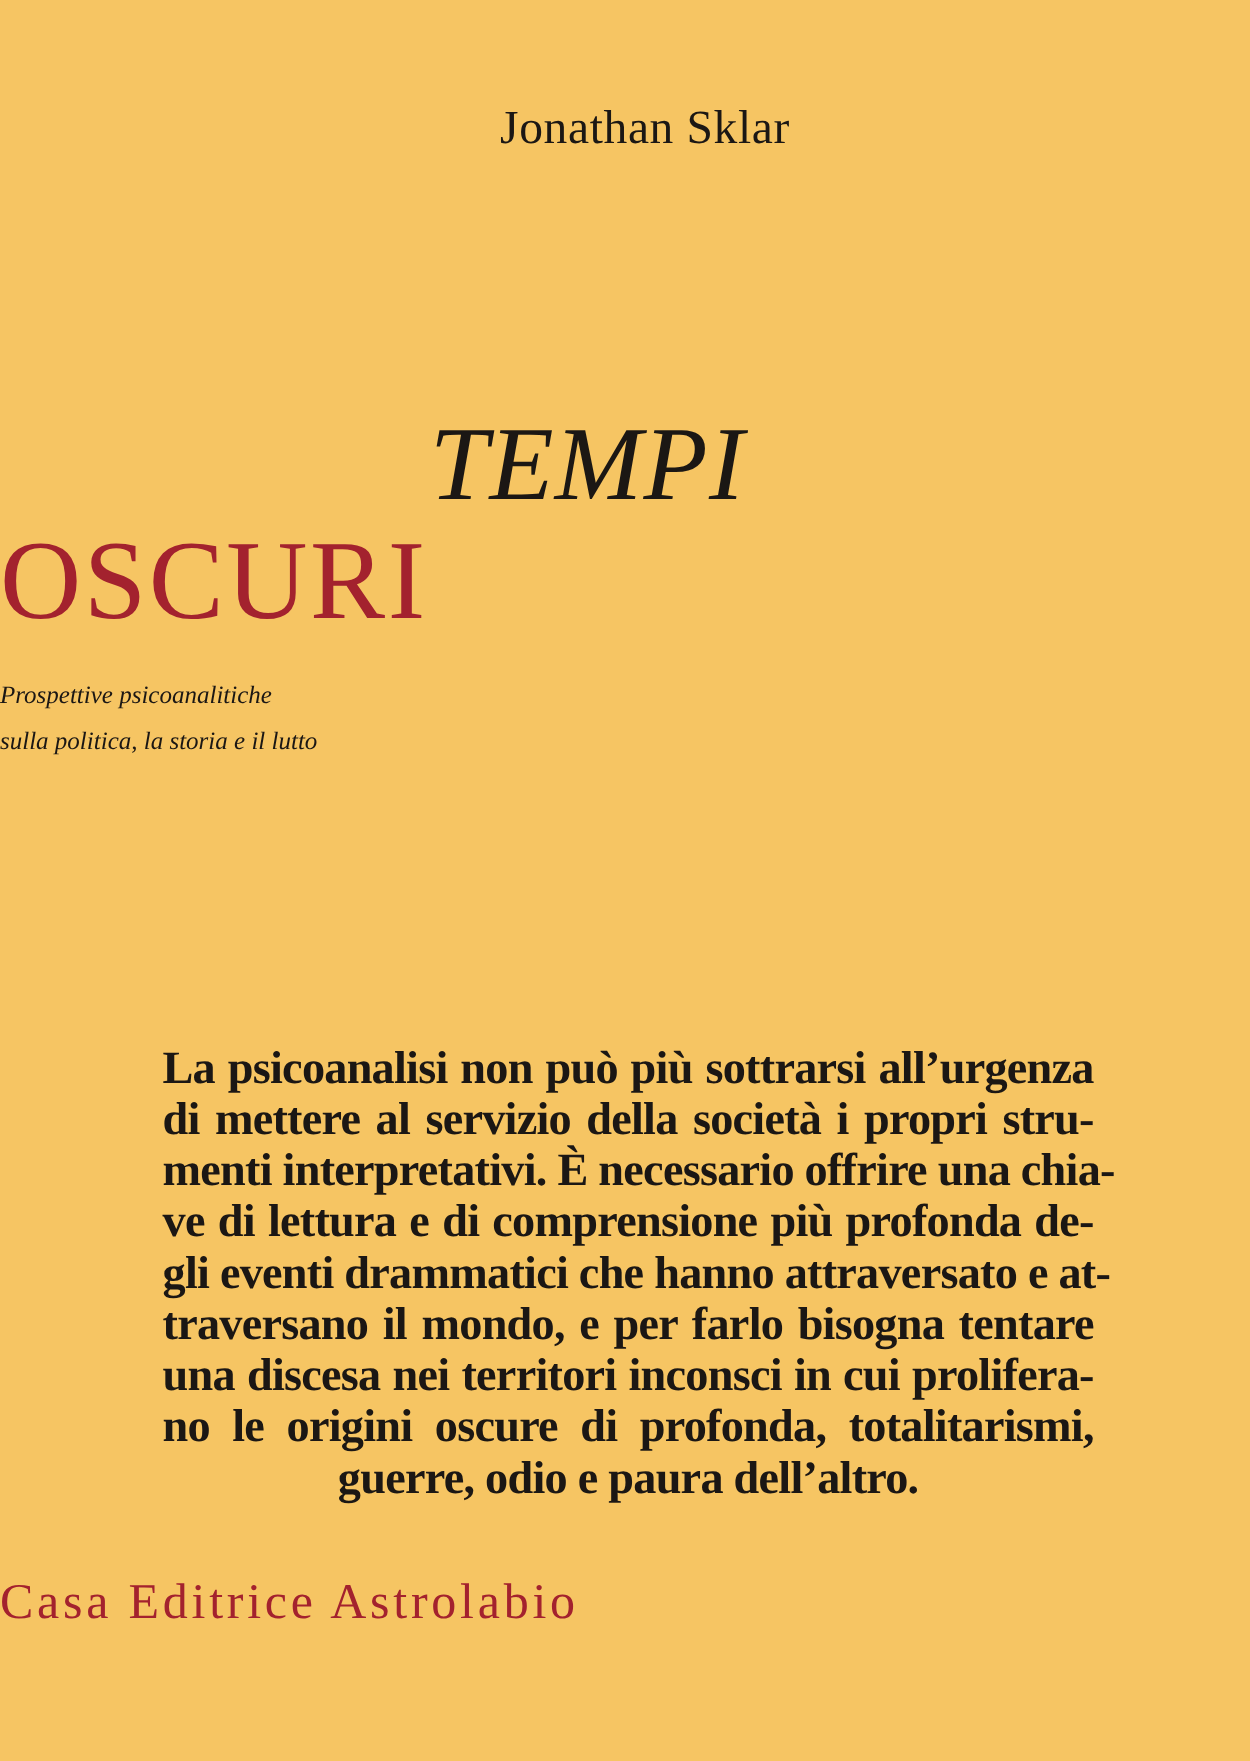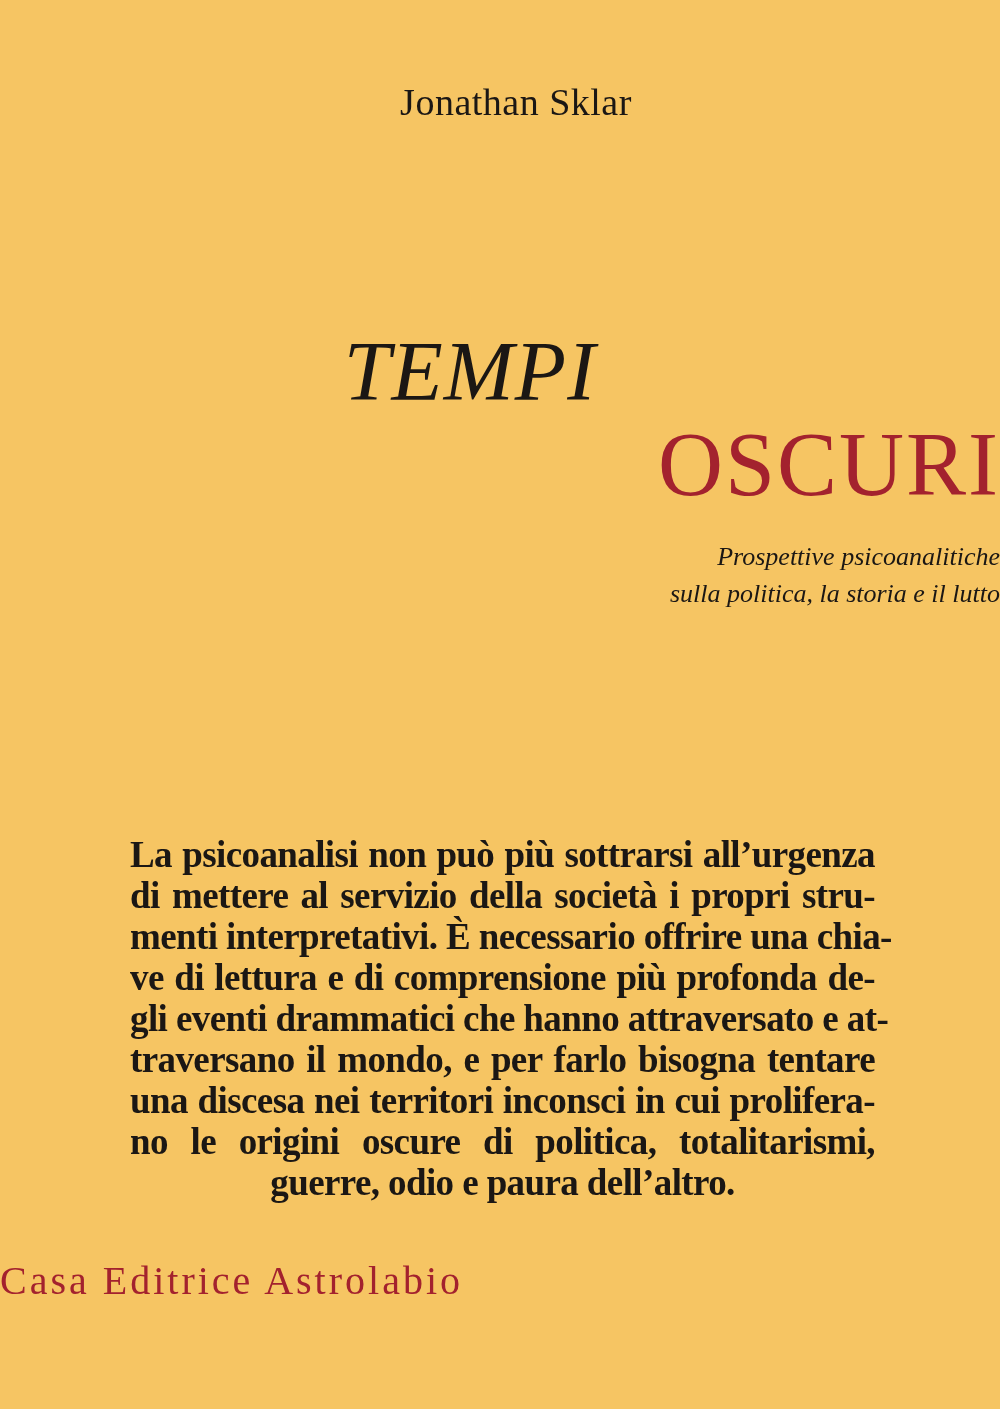--- a/index.html
+++ b/index.html
@@ -31,33 +31,33 @@
       font-size: 84px;
       font-style: italic;
       line-height: 1;
       letter-spacing: 1px;
     }
     .title-2 {
       position: absolute;
       top: 420px;
       left: 0;
       width: 1000px;
-      text-align: right;
+      text-align: left;
       font-size: 90px;
       line-height: 1;
       color: #a3222e;
       letter-spacing: 2px;
     }
     .subtitle {
       position: absolute;
       top: 538px;
       left: 0;
       width: 1000px;
-      text-align: right;
-      font-size: 26px;
+      text-align: left;
+      font-size: 20px;
       font-style: italic;
       line-height: 37px;
     }
     .blurb {
       position: absolute;
       top: 834px;
       left: 130px;
       width: 745px;
       font-size: 37px;
       line-height: 41px;
@@ -93,17 +93,17 @@
 </div>
 
 <div class="blurb">
   <span class="line">La psicoanalisi non può più sottrarsi all’urgenza</span>
   <span class="line">di mettere al servizio della società i propri stru-</span>
   <span class="line">menti interpretativi. È necessario offrire una chia-</span>
   <span class="line">ve di lettura e di comprensione più profonda de-</span>
   <span class="line">gli eventi drammatici che hanno attraversato e at-</span>
   <span class="line">traversano il mondo, e per farlo bisogna tentare</span>
   <span class="line">una discesa nei territori inconsci in cui prolifera-</span>
-  <span class="line">no le origini oscure di politica, totalitarismi,</span>
+  <span class="line">no le origini oscure di profonda, totalitarismi,</span>
   <span class="line last">guerre, odio e paura dell’altro.</span>
 </div>
 
 <div class="publisher">Casa Editrice Astrolabio</div>
 
 </body></html>

